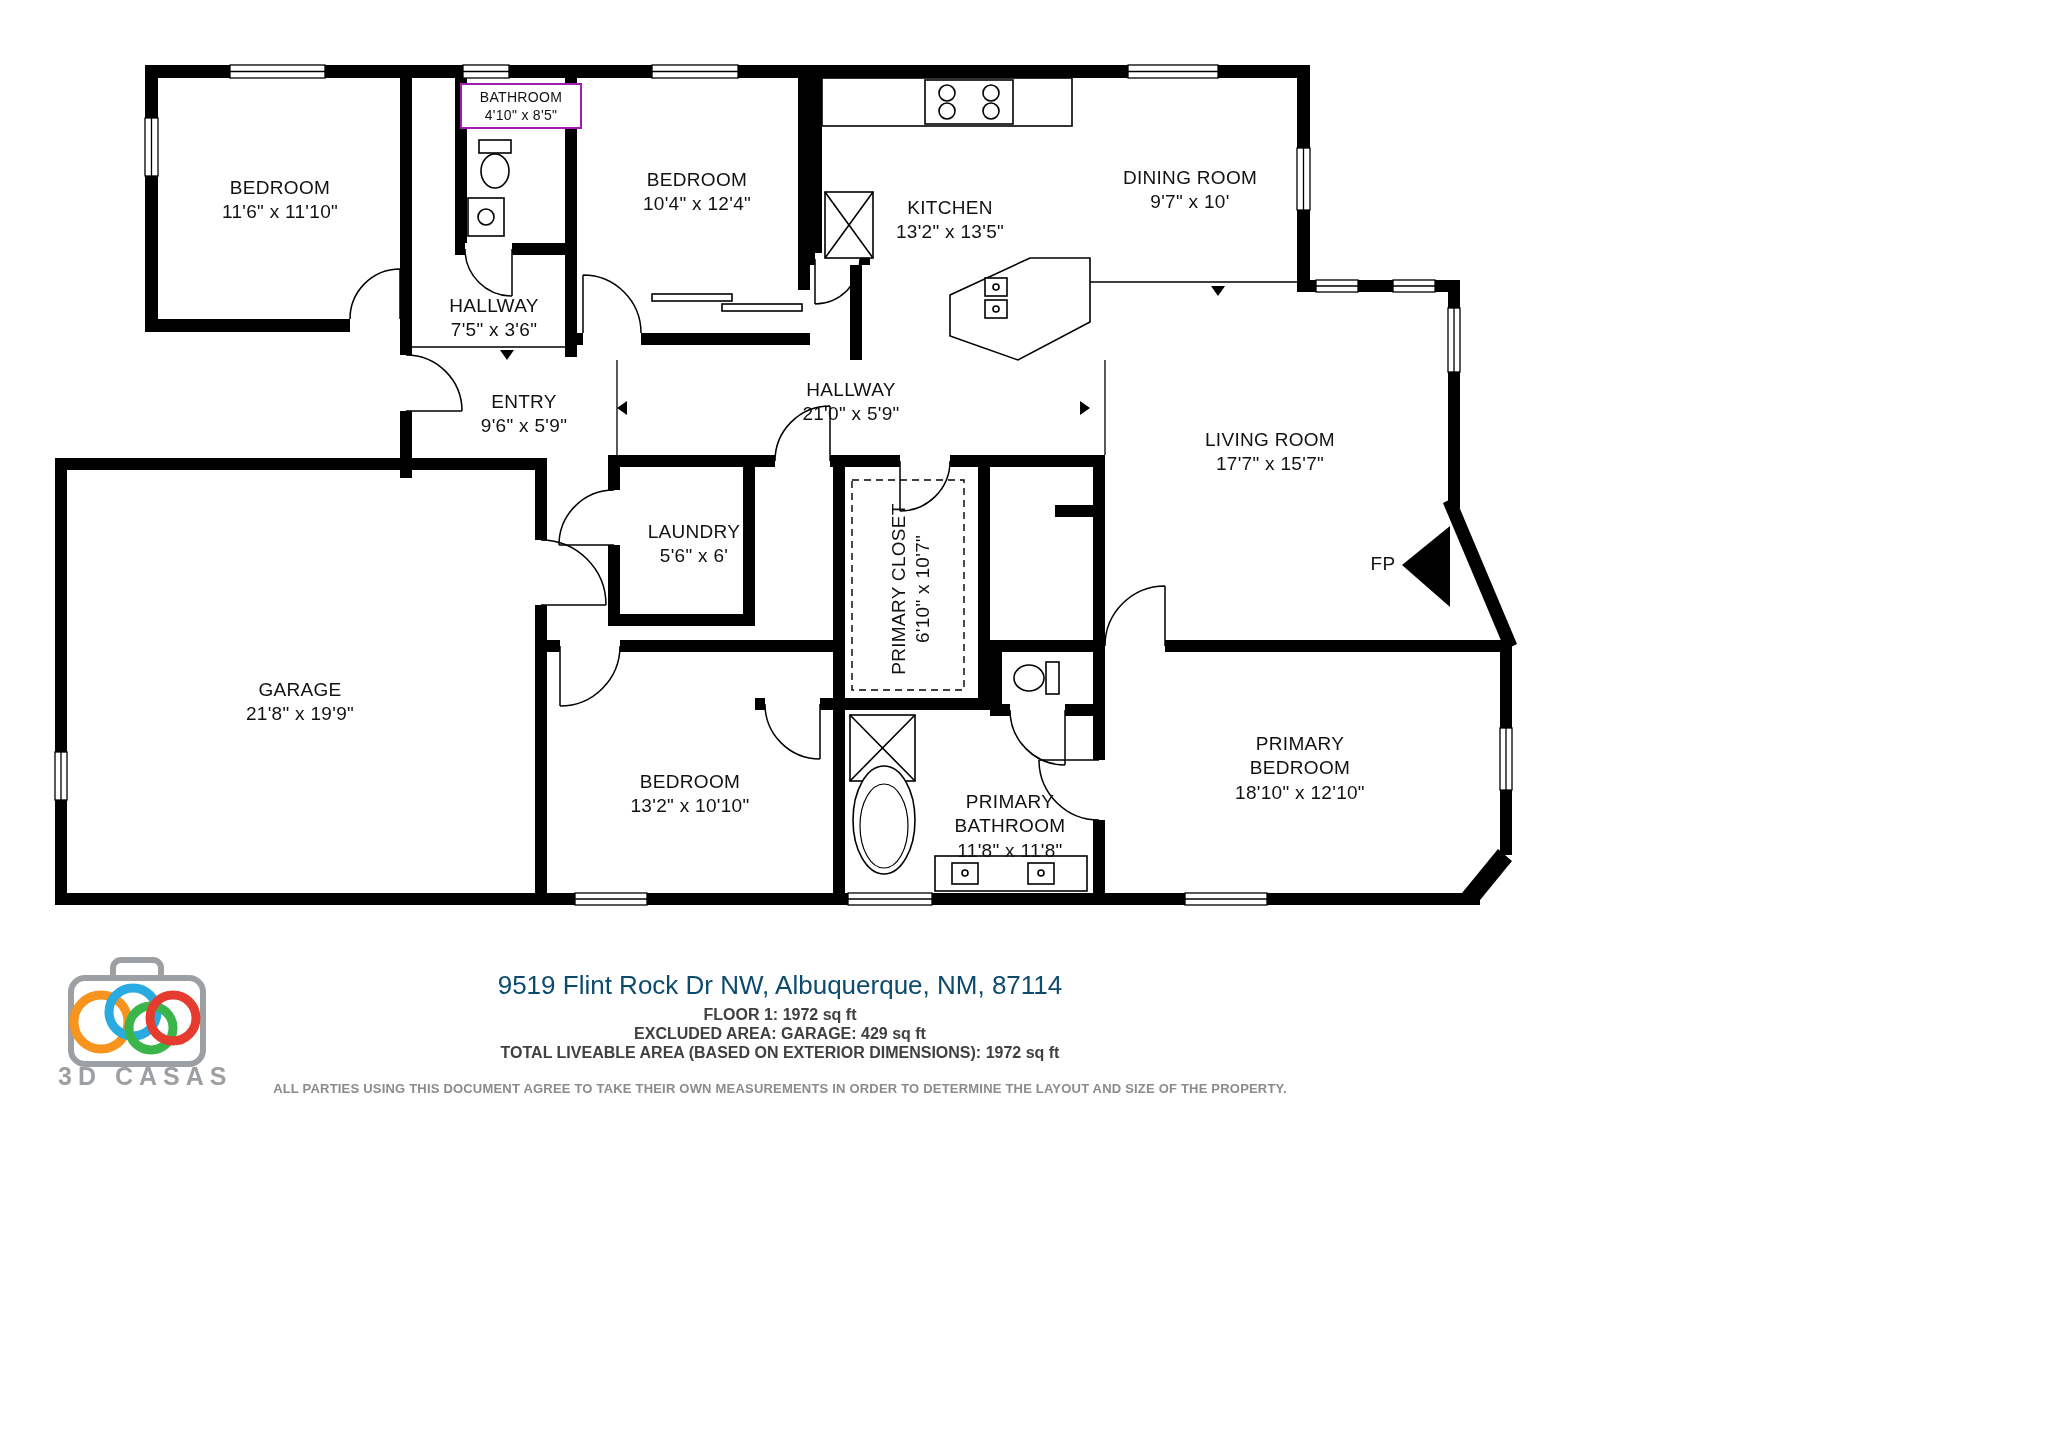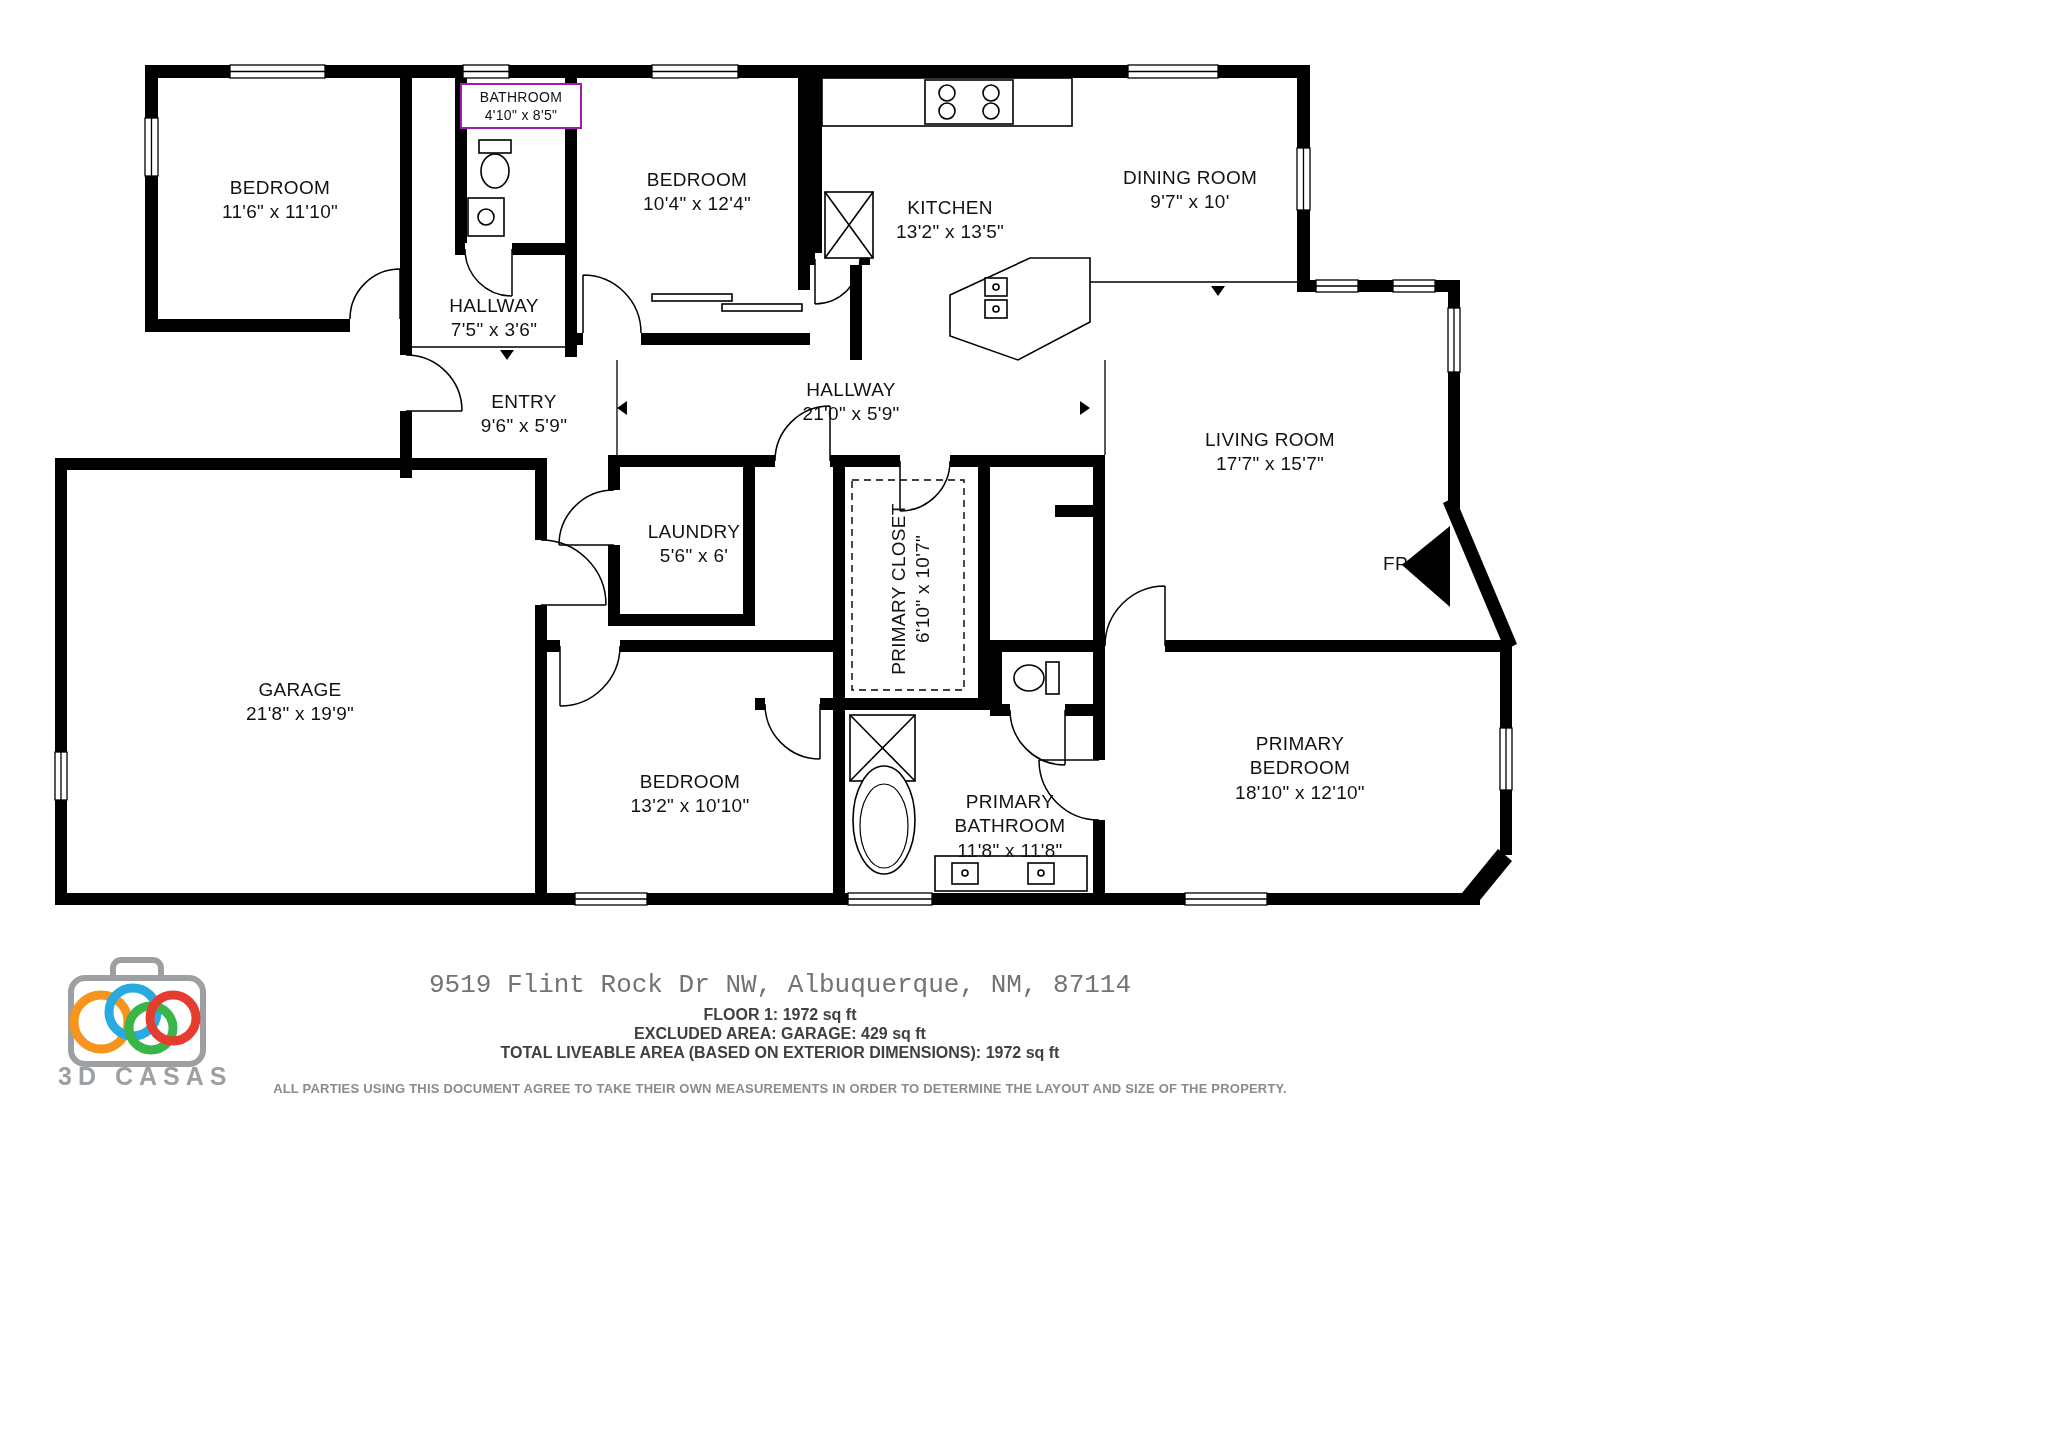--- a/index.html
+++ b/index.html
@@ -4,23 +4,23 @@
 <style>
   html,body{margin:0;padding:0;background:#fff;}
   #page{position:relative;width:2048px;height:1448px;background:#ffffff;overflow:hidden;
         font-family:"Liberation Sans",sans-serif;color:#111;}
   #plan-svg{position:absolute;left:0;top:0;}
   .plan-label{position:absolute;text-align:center;font-size:19px;line-height:1.28;
               letter-spacing:.3px;color:#121212;z-index:5;}
   .plan-label .nm,.plan-label .dims{display:block;}
   .boxed{border:2px solid #a21caf;background:#fff;font-size:14px;line-height:1.3;padding:3px 5px;}
   .rotated{transform:rotate(-90deg);transform-origin:center center;}
-  .fp{font-size:19px;text-align:right;}
+  .fp{font-size:19px;}
   .footer-line{position:absolute;left:230px;width:1100px;text-align:center;}
-  .addr{font-size:26px;color:#737373;font-family:Liberation Mono, monospace;}
+  .addr{font-size:26px;color:#0c4a6e;}
   .area{font-size:16px;font-weight:bold;color:#404040;}
   .disc{font-size:13px;color:#8b8b8b;font-weight:bold;letter-spacing:.2px;}
   .brand-text{position:absolute;left:58px;top:1062px;width:200px;font-size:25px;font-weight:bold;
               color:#9da0a3;letter-spacing:6px;}
 </style>
 </head>
 <body>
 
 <div id="page">
 

